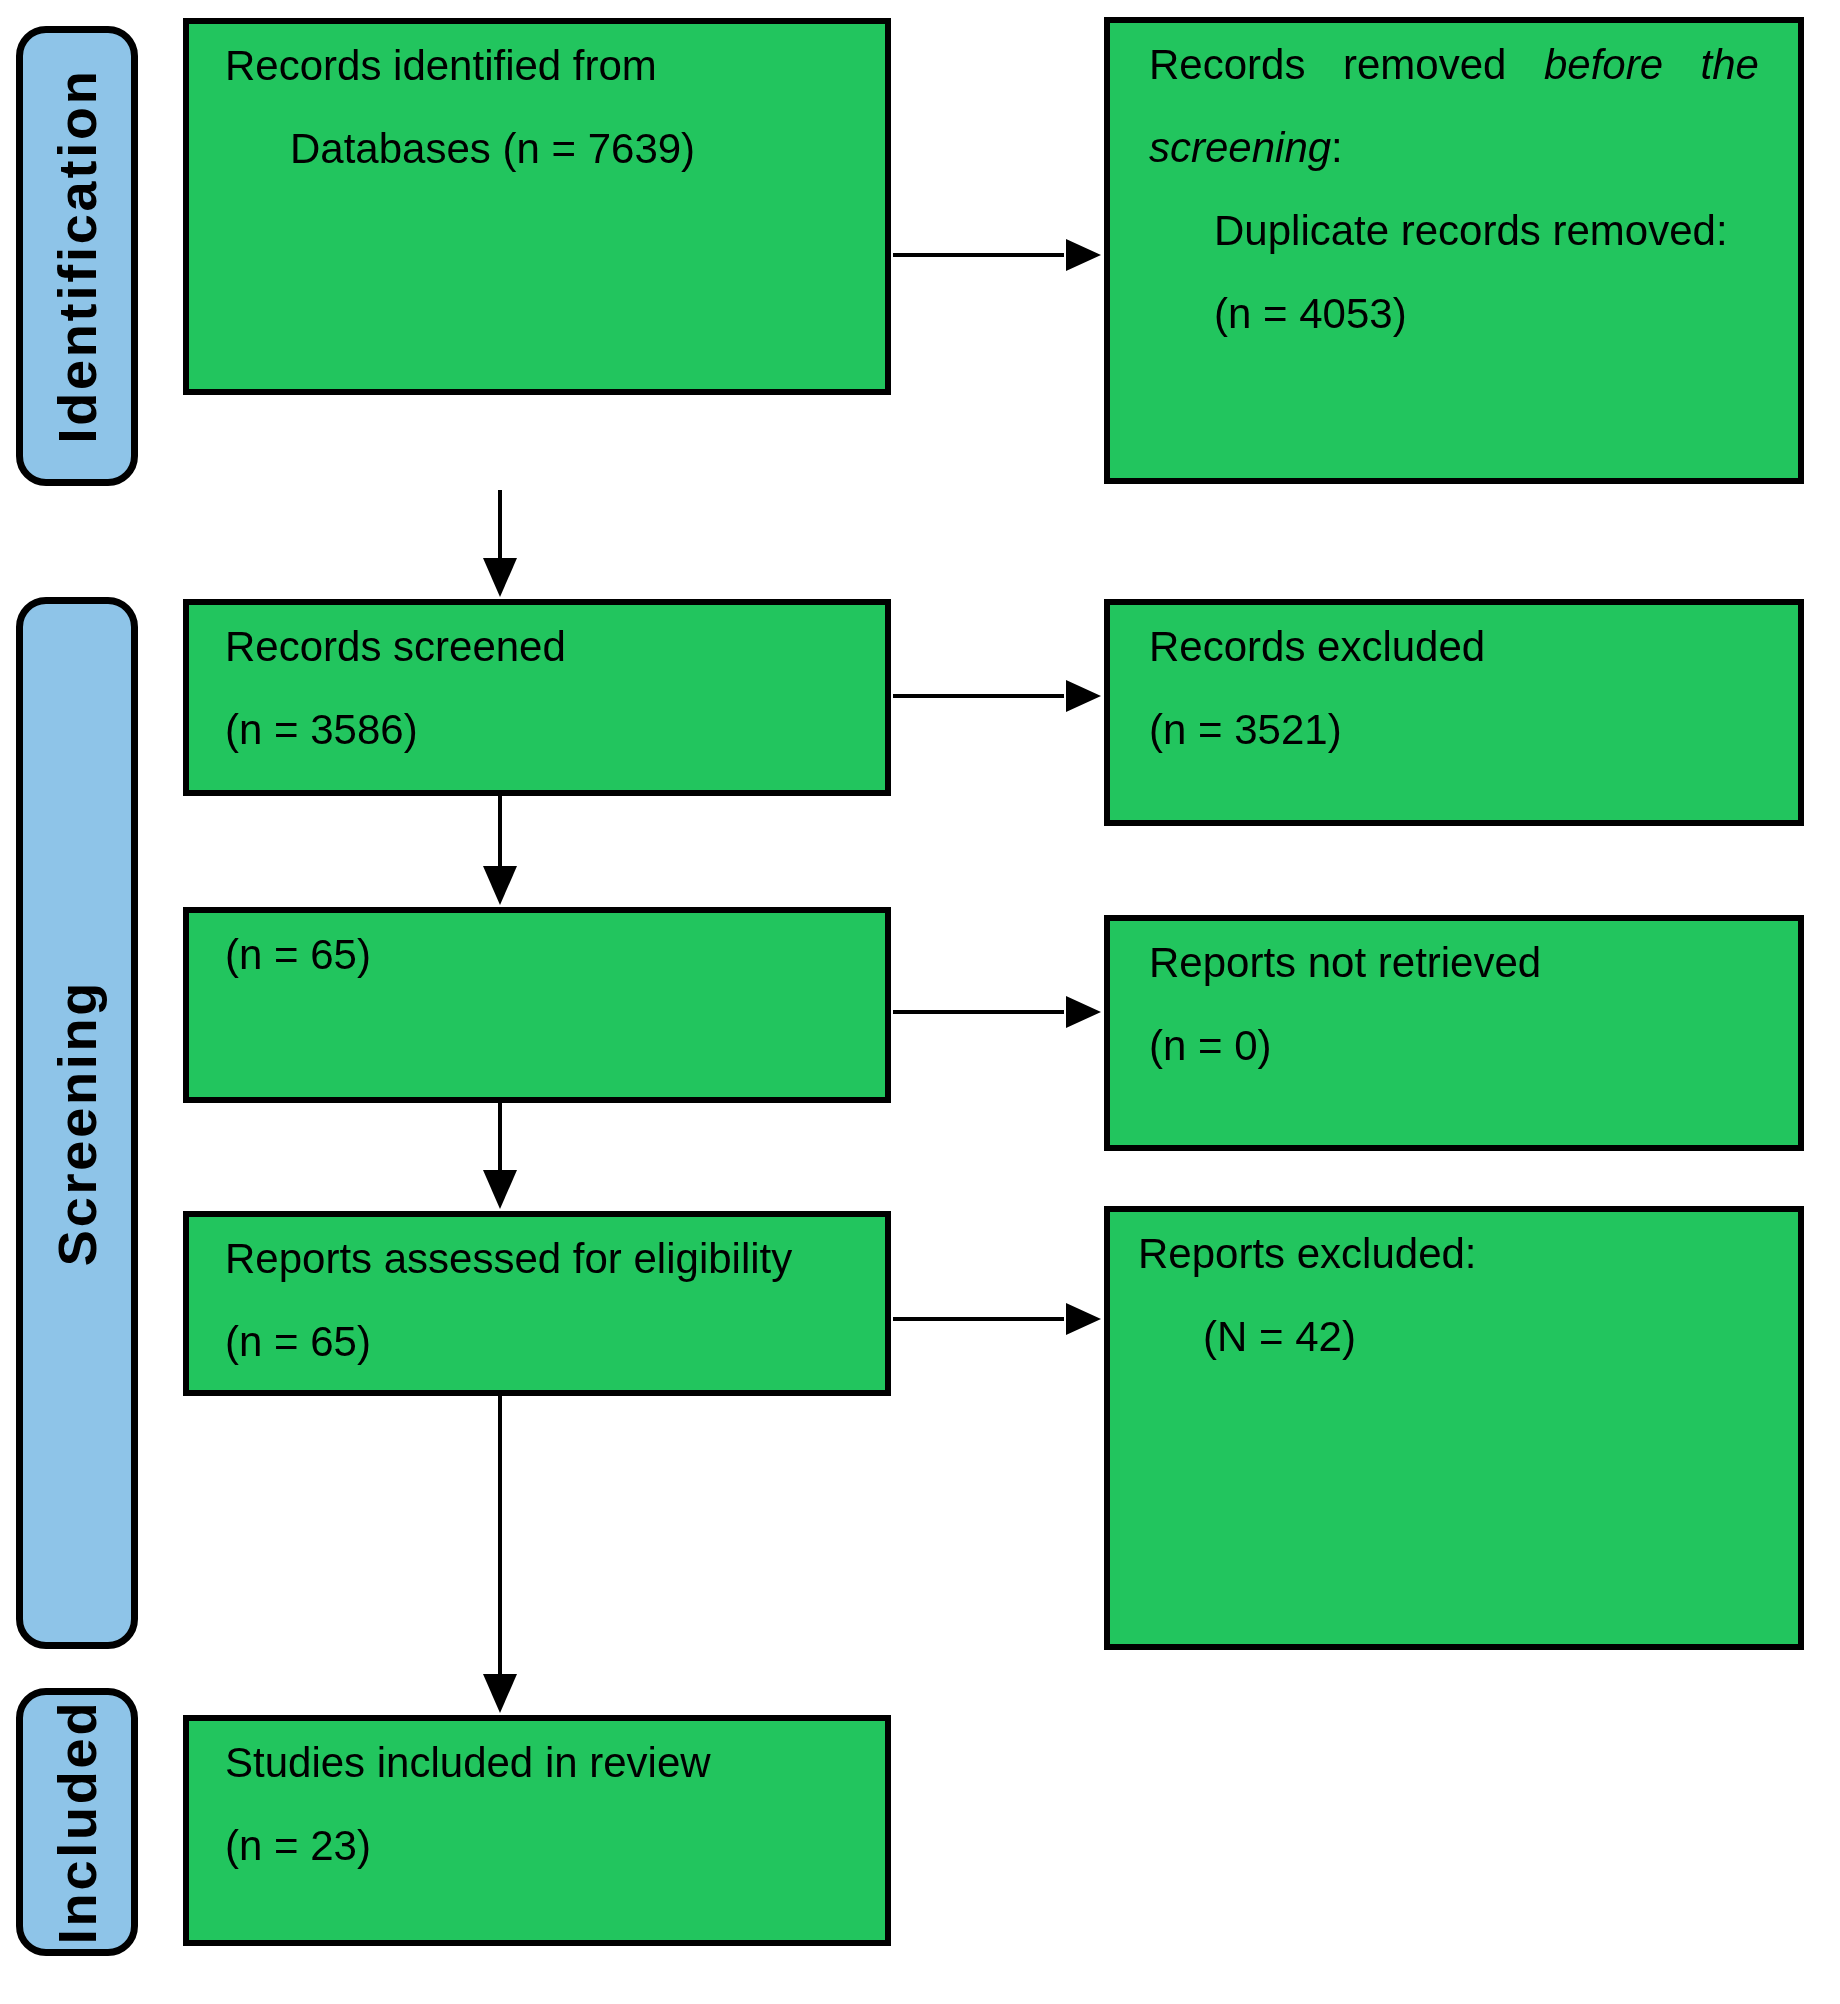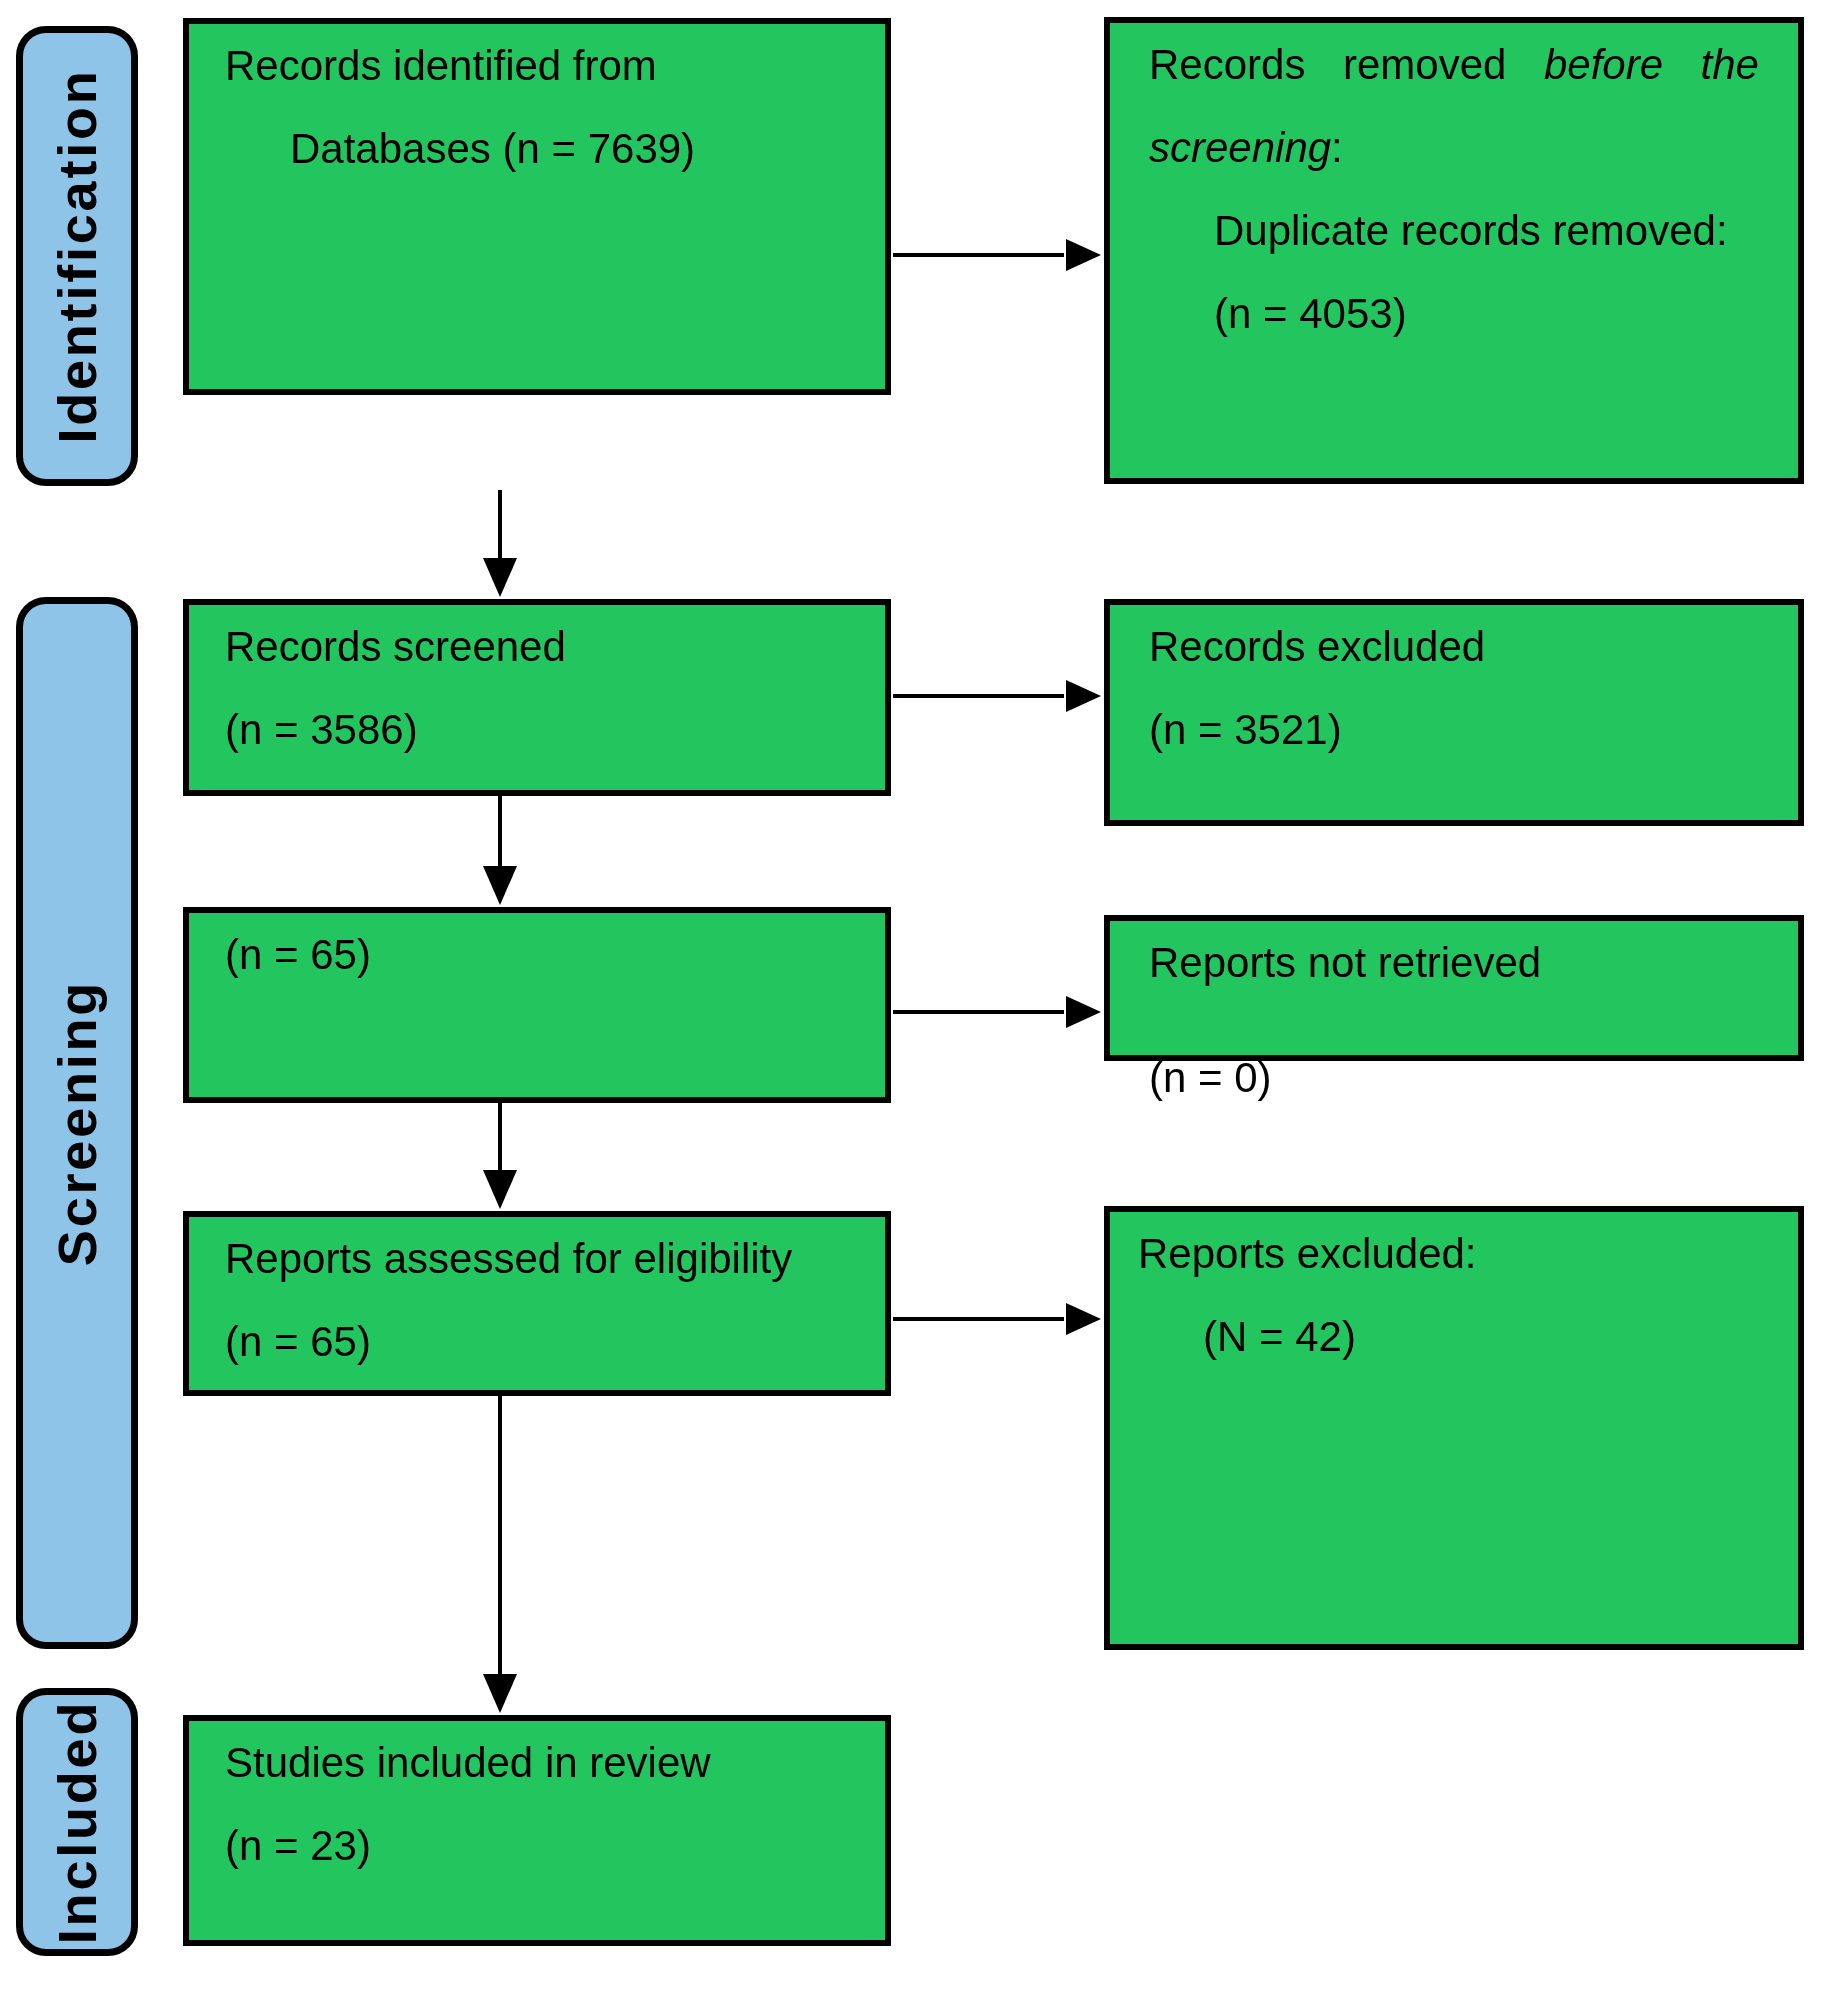--- a/index.html
+++ b/index.html
@@ -107,21 +107,21 @@
     <div class="line"><span class="italic">screening</span><span>:</span></div>
     <div class="line indent">Duplicate records removed:</div>
     <div class="line indent">(n = 4053)</div>
   </div>
 
   <div class="box right" style="top:599px;height:227px;">
     <div class="line">Records excluded</div>
     <div class="line">(n = 3521)</div>
   </div>
 
-  <div class="box right" style="top:915px;height:146px;gap:32px;">
+  <div class="box right" style="top:915px;height:236px;">
     <div class="line">Reports not retrieved</div>
     <div class="line">(n = 0)</div>
   </div>
 
   <div class="box right" style="top:1206px;height:444px;padding-left:28px;">
     <div class="line">Reports excluded:</div>
     <div class="line indent">(N = 42)</div>
   </div>
 
   <div>

